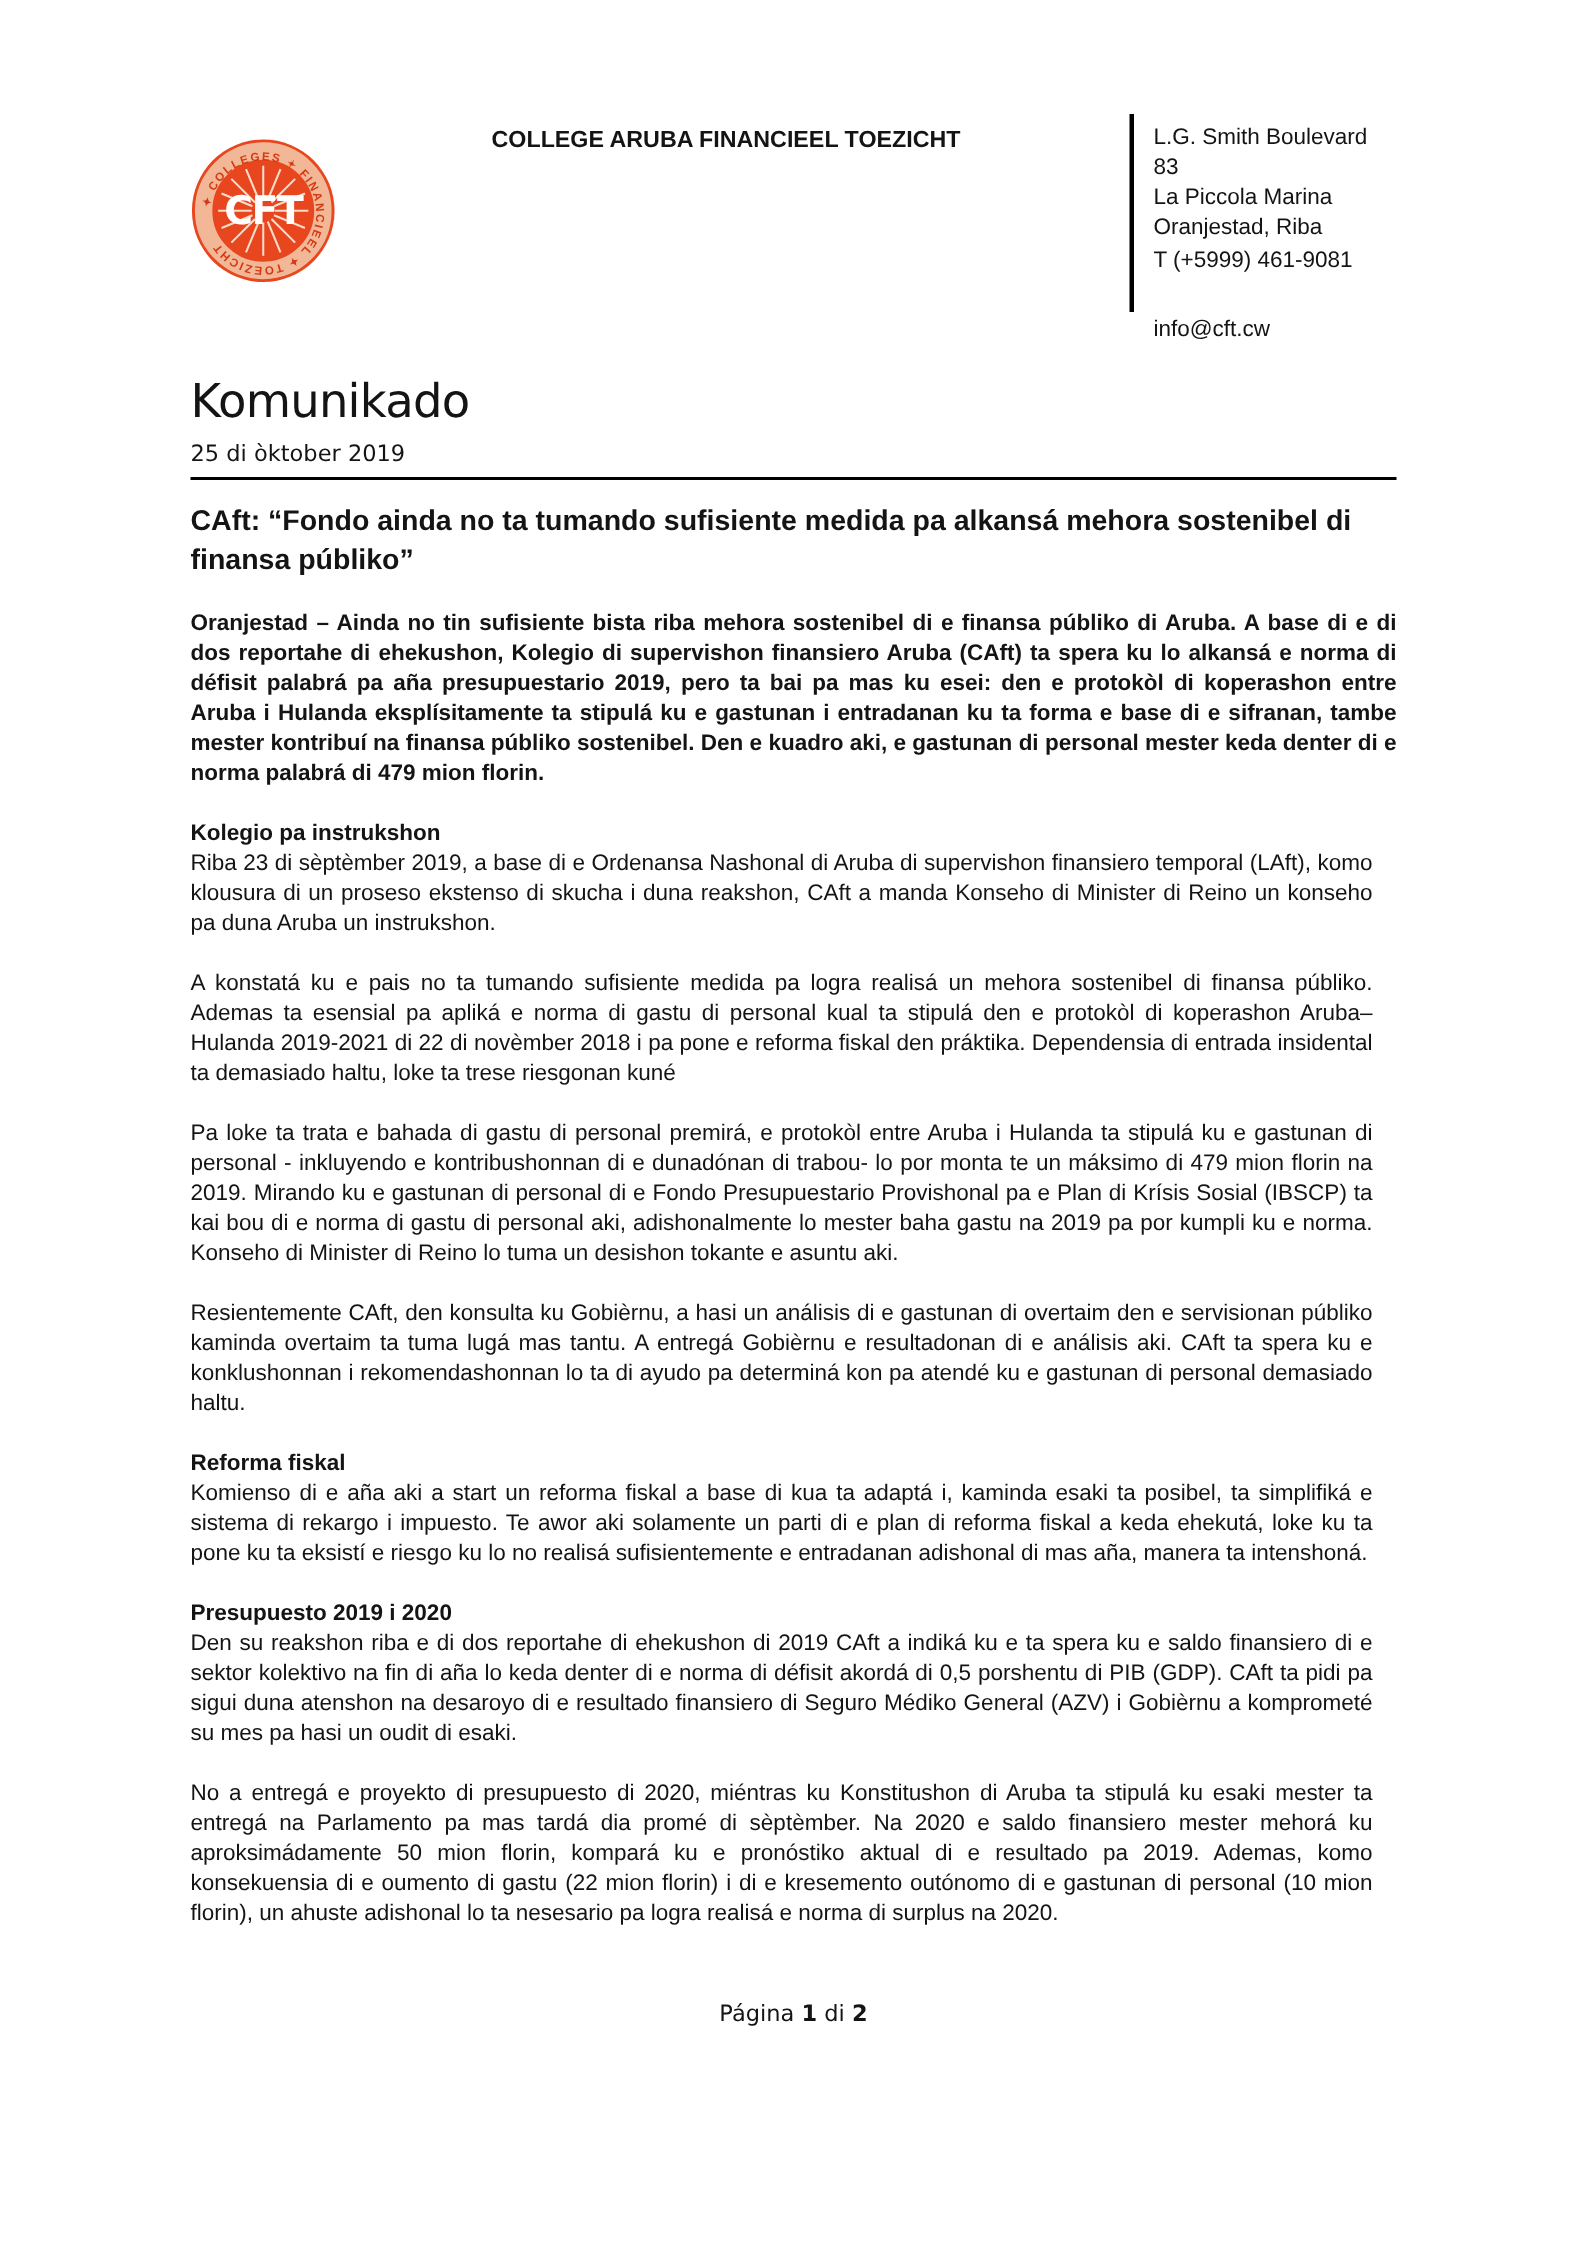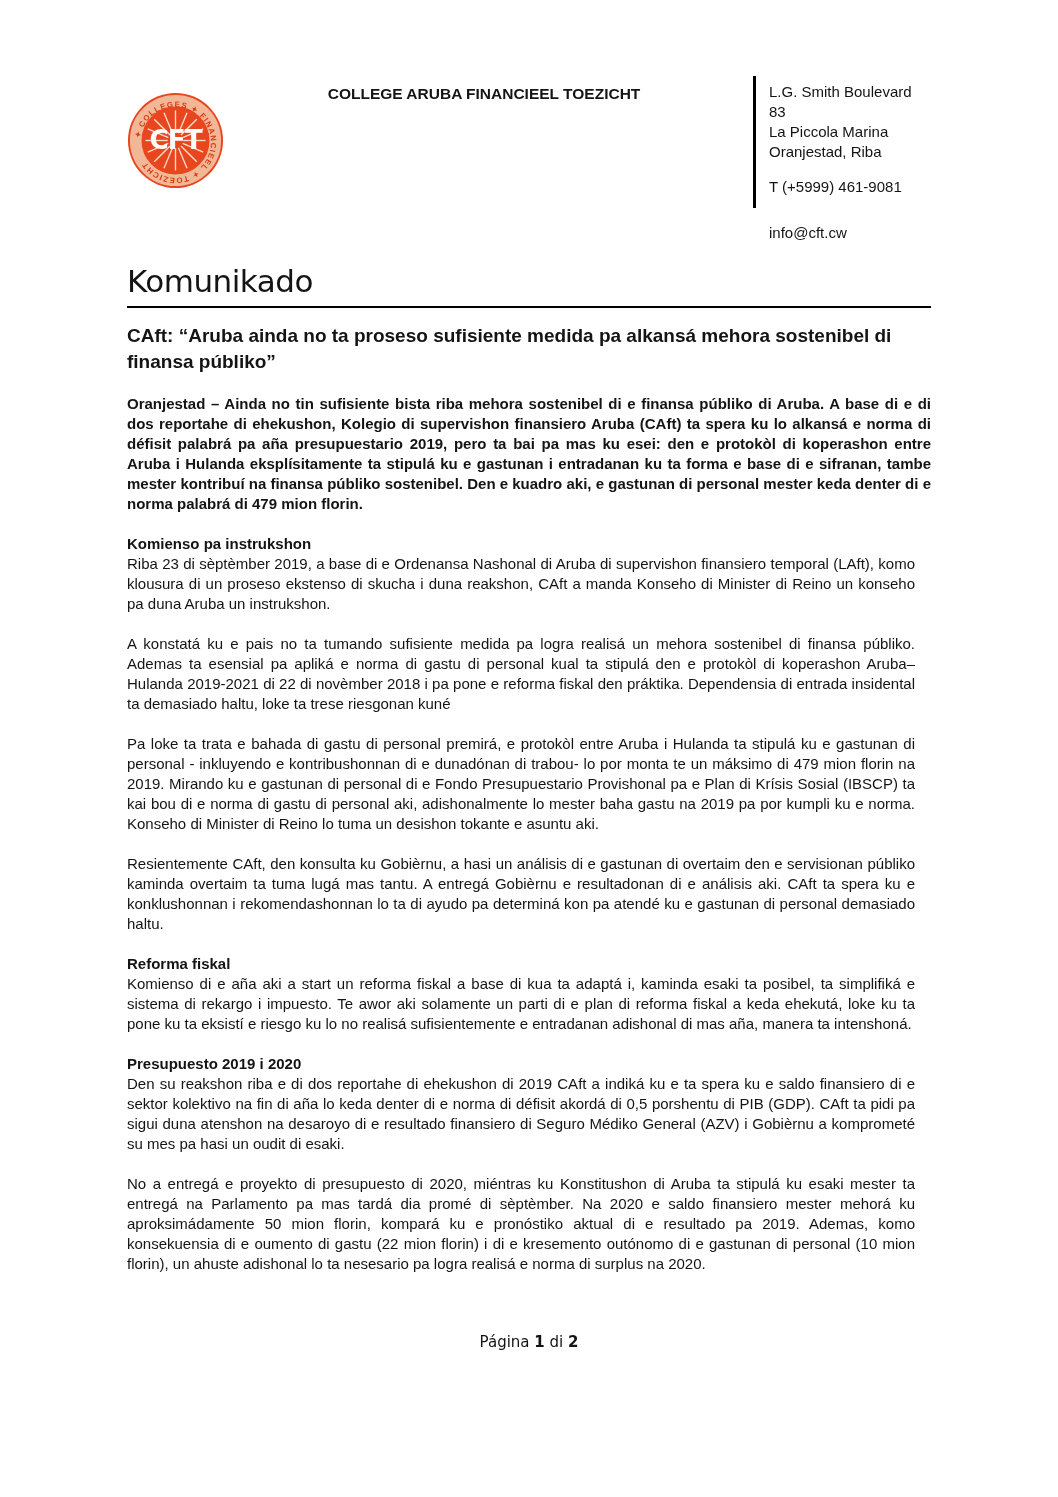--- a/index.html
+++ b/index.html
@@ -24,21 +24,21 @@
     font-size: 15.5px;
     padding: 9px 15px 0 0;
     white-space: nowrap;
   }
   .v-divider { width: 3px; height: 132px; background: #000; flex: none; }
   .contact {
     width: 175px; box-sizing: border-box; flex: none;
     padding: 6px 0 0 13px;
     font-size: 15px; line-height: 20px;
   }
-  .contact .phone { margin-top: 15px; }
+  .contact .phone { margin-top: 2px; }
   .contact .email { margin-top: 26px; }
 
   
   .title {
     font-family: "DejaVu Sans", sans-serif;
     font-size: 31px; font-weight: 400;
     letter-spacing: -0.5px;
     margin: 20px 0 0 0;
   }
   .date {
@@ -127,28 +127,29 @@
     <div class="contact">
       <div>L.G. Smith Boulevard 83</div>
       <div>La Piccola Marina</div>
       <div>Oranjestad, Riba</div>
       <div class="phone">T (+5999) 461-9081</div>
       <div class="email">info@cft.cw</div>
     </div>
   </header>
 
   <h1 class="title">Komunikado</h1>
+  <div class="date">25 di òktober 2019</div>
   <hr class="rule">
 
-  <h2 class="headline">CAft: “Aruba ainda no ta proseso sufisiente medida pa alkansá mehora sostenibel di finansa públiko”</h2>
+  <h2 class="headline">CAft: “Fondo ainda no ta tumando sufisiente medida pa alkansá mehora sostenibel di finansa públiko”</h2>
 
   <p class="lead">Oranjestad – Ainda no tin sufisiente bista riba mehora sostenibel di e finansa públiko di Aruba. A base di e di dos reportahe di ehekushon, Kolegio di supervishon finansiero Aruba (CAft) ta spera ku lo alkansá e norma di défisit palabrá pa aña presupuestario 2019, pero ta bai pa mas ku esei: den e protokòl di koperashon entre Aruba i Hulanda eksplísitamente ta stipulá ku e gastunan i entradanan ku ta forma e base di e sifranan, tambe mester kontribuí na finansa públiko sostenibel. Den e kuadro aki, e gastunan di personal mester keda denter di e norma palabrá di 479 mion florin.</p>
 
   <section>
-    <h3 class="sec-head">Komienso pa instrukshon</h3>
+    <h3 class="sec-head">Kolegio pa instrukshon</h3>
     <p class="body-par">Riba 23 di sèptèmber 2019, a base di e Ordenansa Nashonal di Aruba di supervishon finansiero temporal (LAft), komo klousura di un proseso ekstenso di skucha i duna reakshon, CAft a manda Konseho di Minister di Reino un konseho pa duna Aruba un instrukshon.</p>
     <p class="body-par">A konstatá ku e pais no ta tumando sufisiente medida pa logra realisá un mehora sostenibel di finansa públiko. Ademas ta esensial pa apliká e norma di gastu di personal kual ta stipulá den e protokòl di koperashon Aruba–Hulanda 2019-2021 di 22 di novèmber 2018 i pa pone e reforma fiskal den práktika. Dependensia di entrada insidental ta demasiado haltu, loke ta trese riesgonan kuné</p>
   </section>
 
   <section>
     <p class="body-par">Pa loke ta trata e bahada di gastu di personal premirá, e protokòl entre Aruba i Hulanda ta stipulá ku e gastunan di personal - inkluyendo e kontribushonnan di e dunadónan di trabou- lo por monta te un máksimo di 479 mion florin na 2019. Mirando ku e gastunan di personal di e Fondo Presupuestario Provishonal pa e Plan di Krísis Sosial (IBSCP) ta kai bou di e norma di gastu di personal aki, adishonalmente lo mester baha gastu na 2019 pa por kumpli ku e norma. Konseho di Minister di Reino lo tuma un desishon tokante e asuntu aki.</p>
     <p class="body-par">Resientemente CAft, den konsulta ku Gobièrnu, a hasi un análisis di e gastunan di overtaim den e servisionan públiko kaminda overtaim ta tuma lugá mas tantu. A entregá Gobièrnu e resultadonan di e análisis aki. CAft ta spera ku e konklushonnan i rekomendashonnan lo ta di ayudo pa determiná kon pa atendé ku e gastunan di personal demasiado haltu.</p>
   </section>
 
   <section>

